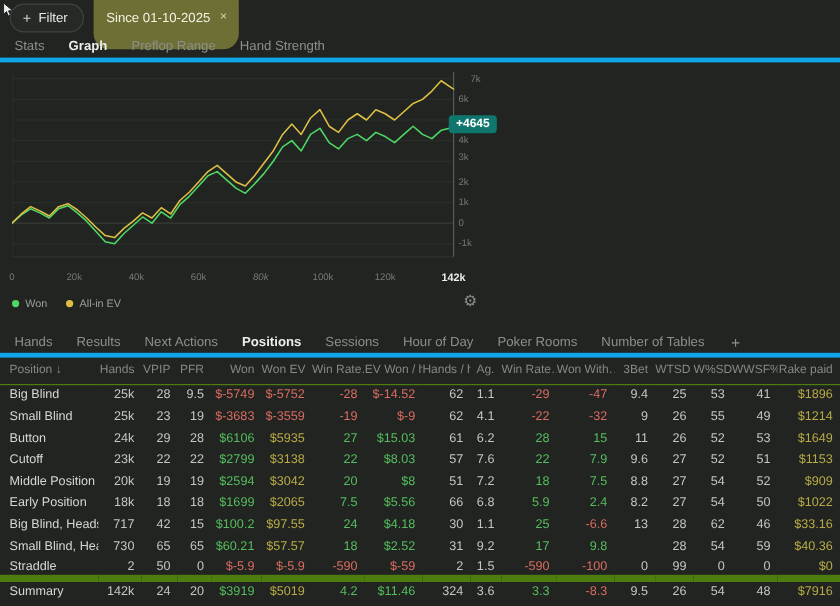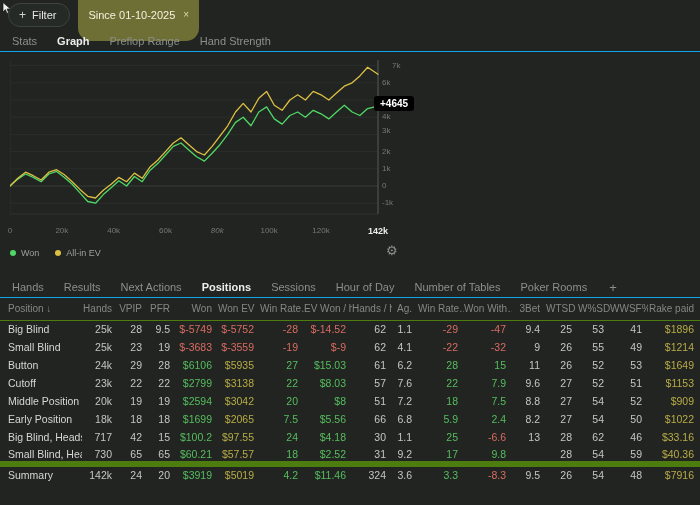--- a/index.html
+++ b/index.html
@@ -10,31 +10,31 @@
 
   .topbar{height:30px;display:flex;align-items:center;gap:8px;padding:0 8px}
   .filter-btn{display:inline-flex;align-items:center;gap:6px;border:1px solid #3f433f;border-radius:13px;
     padding:4px 13px 4px 10px;background:#262a26;color:#e6e8e6;font-size:11px;cursor:pointer;
     font-family:"Liberation Sans",sans-serif}
   .filter-btn .plus{font-size:12px;color:#cfd2cf}
   .chip{display:inline-flex;gap:8px;background:#6e6f35;border-radius:13px;
     padding:20px 10px;color:#f2f2df;font-size:11px;cursor:pointer}
   .chip .chip-x{color:#d8d8b0;font-size:10px}
 
-  .tabbar{display:flex;align-items:flex-end;border-bottom:1px solid #0ea5e9;padding:0 2px;height:22px}
+  .tabbar{display:flex;align-items:center;border-bottom:4px solid #0ea5e9;padding:0 2px;height:22px}
   .tab{padding:4px 10px;color:#8b908b;font-size:11px;cursor:pointer;white-space:nowrap}
   .tab.active{color:#ecedec;font-weight:bold}
   .tab.add-tab{color:#8b908b;font-size:13px;padding:2px 12px}
 
   .chart-wrap{position:relative;height:224px}
   #chart-svg{position:absolute;left:10px;top:5px;width:384px;height:160px}
   #y-ticks span{position:absolute;left:382px;font-size:8px;color:#757a75;line-height:8px}
   #x-ticks span{position:absolute;top:174px;transform:translateX(-50%);font-size:8px;color:#757a75}
   #x-ticks span.strong{color:#eceeec;font-weight:bold;font-size:9px}
-  .end-badge{position:absolute;left:374px;top:44px;background:#000000;color:#fff;font-weight:bold;
+  .end-badge{position:absolute;left:374px;top:44px;background:#0f766e;color:#fff;font-weight:bold;
     font-size:10px;padding:2px 6px;border-radius:3px;z-index:5}
   .legend{position:absolute;left:10px;top:196px;display:flex;gap:16px;align-items:center}
   .legend-item{display:inline-flex;align-items:center;gap:5px;font-size:9px;color:#9aa09a;cursor:pointer}
   .legend-item .dot{width:6px;height:6px;border-radius:50%;display:inline-block}
   .gear{position:absolute;left:386px;top:192px;color:#8a8f8a;font-size:13px;cursor:pointer;line-height:13px}
 
   table{width:700px;border-collapse:collapse;table-layout:fixed}
   th{color:#848984;font-size:10px;font-weight:normal;text-align:right;height:22px;
      padding:0 6px 0 0;border-bottom:1px solid #4d7c0f;white-space:nowrap;overflow:hidden;cursor:pointer}
   th:first-child{text-align:left;padding-left:8px}
@@ -124,22 +124,22 @@
   <div class="gear">⚙</div>
 </section>
 
 <nav class="tabbar" id="secondary-tabs">
     <div class="tab">Hands</div>
     <div class="tab">Results</div>
     <div class="tab">Next Actions</div>
     <div class="tab active">Positions</div>
     <div class="tab">Sessions</div>
     <div class="tab">Hour of Day</div>
+    <div class="tab">Poker Rooms</div>
     <div class="tab">Number of Tables</div>
-    <div class="tab">Poker Rooms</div>
     <div class="tab add-tab">+</div>
   </nav>
 
 <table>
   <colgroup>
     <col style="width:82px">
       <col style="width:36px">
       <col style="width:30px">
       <col style="width:28px">
     <col style="width:42px">
@@ -323,20 +323,39 @@
         <td>31</td>
         <td>9.2</td>
         <td class="pos">17</td>
         <td class="pos">9.8</td>
         <td></td>
         <td>28</td>
         <td>54</td>
         <td>59</td>
         <td class="ev">$40.36</td>
       </tr>
+      <tr>
+        <td>Straddle</td>
+        <td>2</td>
+        <td>50</td>
+        <td>0</td>
+        <td class="neg">$-5.9</td>
+        <td class="neg">$-5.9</td>
+        <td class="neg">-590</td>
+        <td class="neg">$-59</td>
+        <td>2</td>
+        <td>1.5</td>
+        <td class="neg">-590</td>
+        <td class="neg">-100</td>
+        <td>0</td>
+        <td>99</td>
+        <td>0</td>
+        <td>0</td>
+        <td class="ev">$0</td>
+      </tr>
       <tr class="summary">
         <td>Summary</td>
         <td>142k</td>
         <td>24</td>
         <td>20</td>
         <td class="pos">$3919</td>
         <td class="ev">$5019</td>
         <td class="pos">4.2</td>
         <td class="pos">$11.46</td>
         <td>324</td>

